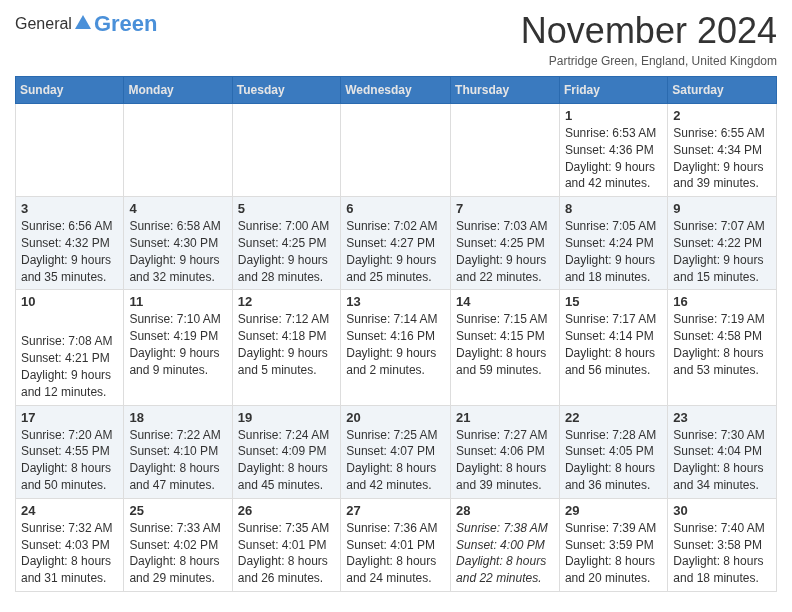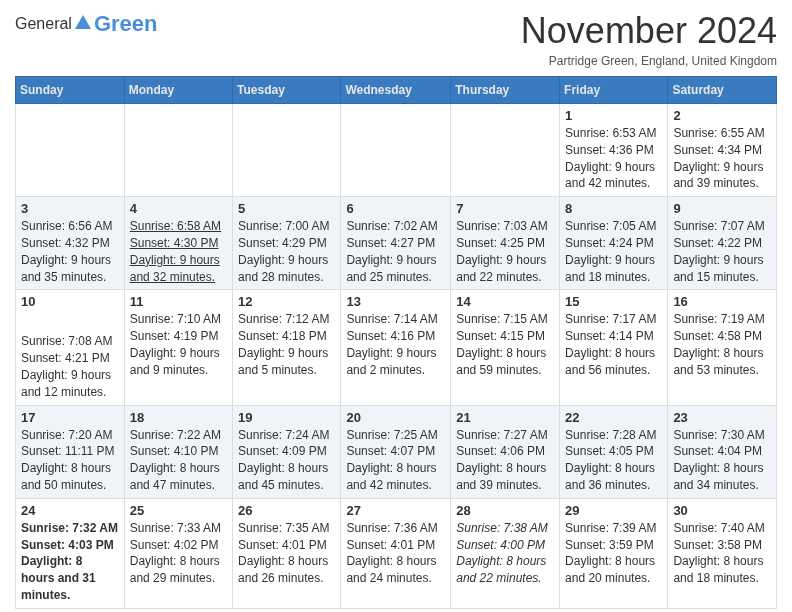--- a/index.html
+++ b/index.html
@@ -141,28 +141,28 @@
       </tr>
       <tr class="even-row">
         <td>
           <span class="day-number">3</span>
           <div class="day-info" style="white-space: pre-line;">Sunrise: 6:56 AM
 Sunset: 4:32 PM
 Daylight: 9 hours and 35 minutes.</div>
         </td>
         <td>
           <span class="day-number">4</span>
-          <div class="day-info" style="white-space: pre-line; text-decoration: underline;">Sunrise: 6:58 AM
+          <div class="day-info" style="white-space: pre-line;">Sunrise: 6:58 AM
 Sunset: 4:30 PM
 Daylight: 9 hours and 32 minutes.</div>
         </td>
         <td>
           <span class="day-number">5</span>
           <div class="day-info" style="white-space: pre-line;">Sunrise: 7:00 AM
-Sunset: 4:29 PM
+Sunset: 4:25 PM
 Daylight: 9 hours and 28 minutes.</div>
         </td>
         <td>
           <span class="day-number">6</span>
           <div class="day-info" style="white-space: pre-line;">Sunrise: 7:02 AM
 Sunset: 4:27 PM
 Daylight: 9 hours and 25 minutes.</div>
         </td>
         <td>
           <span class="day-number">7</span>
@@ -224,21 +224,21 @@
           <span class="day-number">16</span>
           <div class="day-info" style="white-space: pre-line;">Sunrise: 7:19 AM
 Sunset: 4:58 PM
 Daylight: 8 hours and 53 minutes.</div>
         </td>
       </tr>
       <tr class="even-row">
         <td>
           <span class="day-number">17</span>
           <div class="day-info" style="white-space: pre-line;">Sunrise: 7:20 AM
-Sunset: 11:11 PM
+Sunset: 4:55 PM
 Daylight: 8 hours and 50 minutes.</div>
         </td>
         <td>
           <span class="day-number">18</span>
           <div class="day-info" style="white-space: pre-line;">Sunrise: 7:22 AM
 Sunset: 4:10 PM
 Daylight: 8 hours and 47 minutes.</div>
         </td>
         <td>
           <span class="day-number">19</span>
@@ -267,21 +267,21 @@
         <td>
           <span class="day-number">23</span>
           <div class="day-info" style="white-space: pre-line;">Sunrise: 7:30 AM
 Sunset: 4:04 PM
 Daylight: 8 hours and 34 minutes.</div>
         </td>
       </tr>
       <tr class="odd-row">
         <td>
           <span class="day-number">24</span>
-          <div class="day-info" style="white-space: pre-line; font-weight: bold;">Sunrise: 7:32 AM
+          <div class="day-info" style="white-space: pre-line;">Sunrise: 7:32 AM
 Sunset: 4:03 PM
 Daylight: 8 hours and 31 minutes.</div>
         </td>
         <td>
           <span class="day-number">25</span>
           <div class="day-info" style="white-space: pre-line;">Sunrise: 7:33 AM
 Sunset: 4:02 PM
 Daylight: 8 hours and 29 minutes.</div>
         </td>
         <td>

